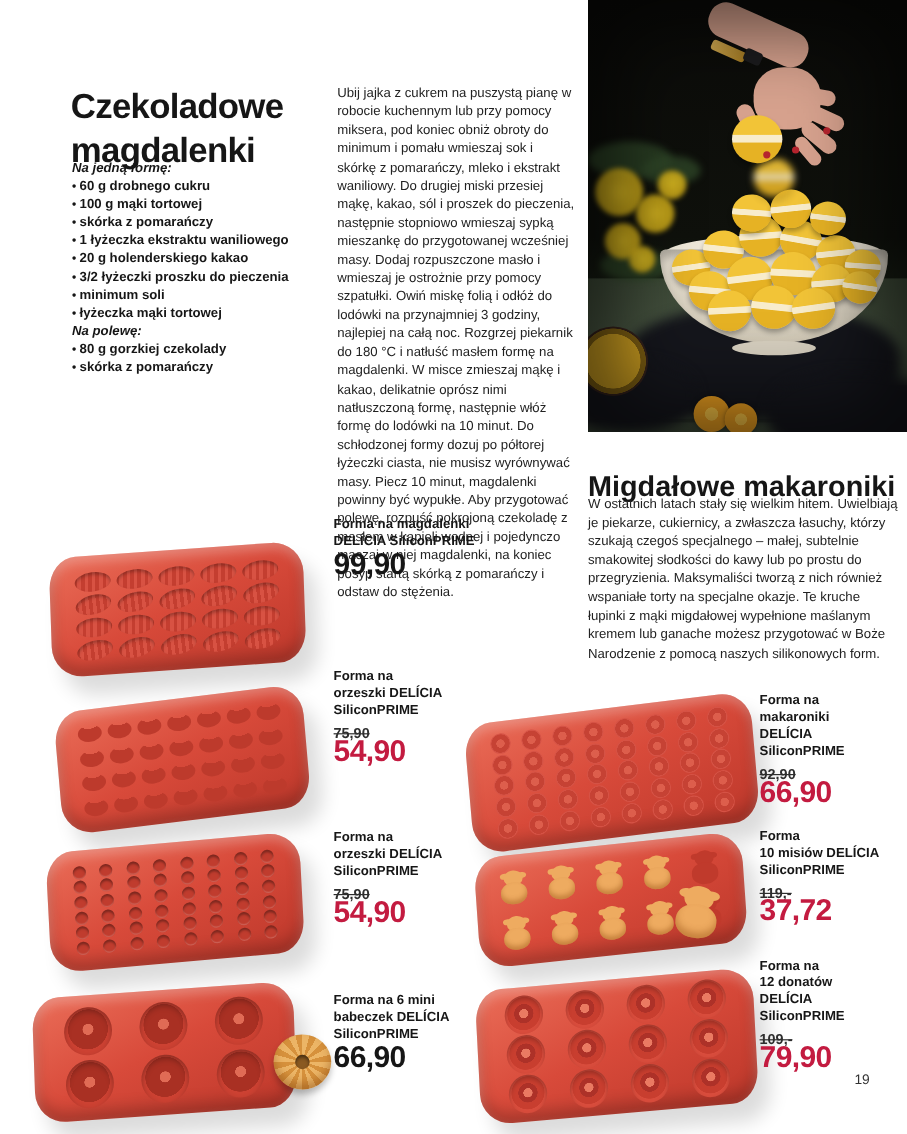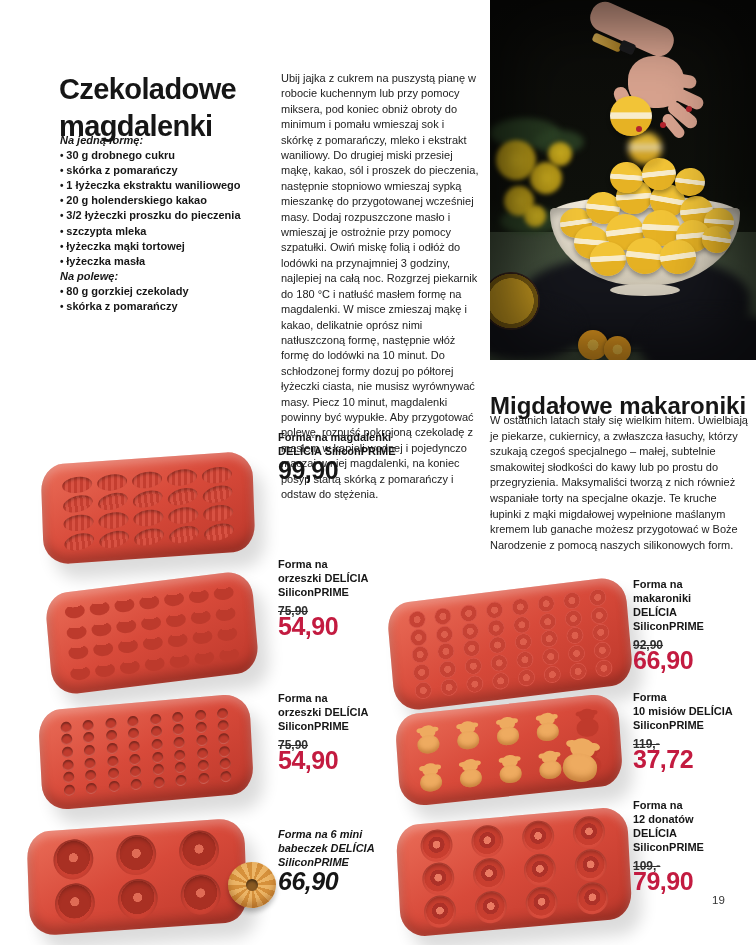--- a/index.html
+++ b/index.html
@@ -92,28 +92,28 @@
      box-shadow:0 0 4px rgba(0,0,0,.4);}
 </style>
 </head>
 <body>
 
 <h1 class="title">Czekoladowe
 magdalenki</h1>
 
 <div class="ingredients" id="ingredients">
     <div class="ih">Na jedną formę:</div>
-    <div class="ii">30 g drobnego cukru</div>
+    <div class="ii">60 g drobnego cukru</div>
+    <div class="ii">100 g mąki tortowej</div>
     <div class="ii">skórka z pomarańczy</div>
     <div class="ii">1 łyżeczka ekstraktu waniliowego</div>
     <div class="ii">20 g holenderskiego kakao</div>
     <div class="ii">3/2 łyżeczki proszku do pieczenia</div>
-    <div class="ii">szczypta mleka</div>
+    <div class="ii">minimum soli</div>
     <div class="ii">łyżeczka mąki tortowej</div>
-    <div class="ii">łyżeczka masła</div>
     <div class="ih">Na polewę:</div>
     <div class="ii">80 g gorzkiej czekolady</div>
     <div class="ii">skórka z pomarańczy</div>
   </div>
 
 <p class="recipe">Ubij jajka z cukrem na puszystą pianę w robocie kuchennym lub przy pomocy miksera, pod koniec obniż obroty do minimum i pomału wmieszaj sok i skórkę z pomarańczy, mleko i ekstrakt waniliowy. Do drugiej miski przesiej mąkę, kakao, sól i proszek do pieczenia, następnie stopniowo wmieszaj sypką mieszankę do przygotowanej wcześniej masy. Dodaj rozpuszczone masło i wmieszaj je ostrożnie przy pomocy szpatułki. Owiń miskę folią i odłóż do lodówki na przynajmniej 3 godziny, najlepiej na całą noc. Rozgrzej piekarnik do 180 °C i natłuść masłem formę na magdalenki. W misce zmieszaj mąkę i kakao, delikatnie oprósz nimi natłuszczoną formę, następnie włóż formę do lodówki na 10 minut. Do schłodzonej formy dozuj po półtorej łyżeczki ciasta, nie musisz wyrównywać masy. Piecz 10 minut, magdalenki powinny być wypukłe. Aby przygotować polewę, rozpuść pokrojoną czekoladę z masłem w kąpieli wodnej i pojedynczo maczaj w niej magdalenki, na koniec posyp startą skórką z pomarańczy i odstaw do stężenia.</p>
 
 <div class="photo">
   <div class="ph-table"></div>
   <div class="ph-plank" style="left:0;bottom:36px;"></div>
@@ -318,21 +318,21 @@
         <div class="grid" style="inset: 8px 14px; grid-template-columns: repeat(3, 1fr);">
           <div class="cv cv-bundt"></div>
           <div class="cv cv-bundt"></div>
           <div class="cv cv-bundt"></div>
           <div class="cv cv-bundt"></div>
           <div class="cv cv-bundt"></div>
           <div class="cv cv-bundt"></div>
         </div>
       </div>
       <div class="bundt-cake" style="left: 228px; top: 862px;"></div>
-      <div class="plabel" style="left: 278px; top: 827px; width: 120px; font-style: italic;">
+      <div class="plabel" style="left: 278px; top: 827px; width: 120px;">
         <div class="pname">Forma na 6 mini
 babeczek DELÍCIA
 SiliconPRIME</div>
         <div class="pprice">66,90</div>
       </div>
     </div>
     <div>
       <div class="tray" style="left: 390px; top: 590px; width: 240px; height: 108px; transform: rotate(-7deg) skewX(-2deg);">
         <div class="grid" style="inset: 10px 16px; grid-template-columns: repeat(8, 1fr);">
           <div class="cv cv-macarons"></div>

